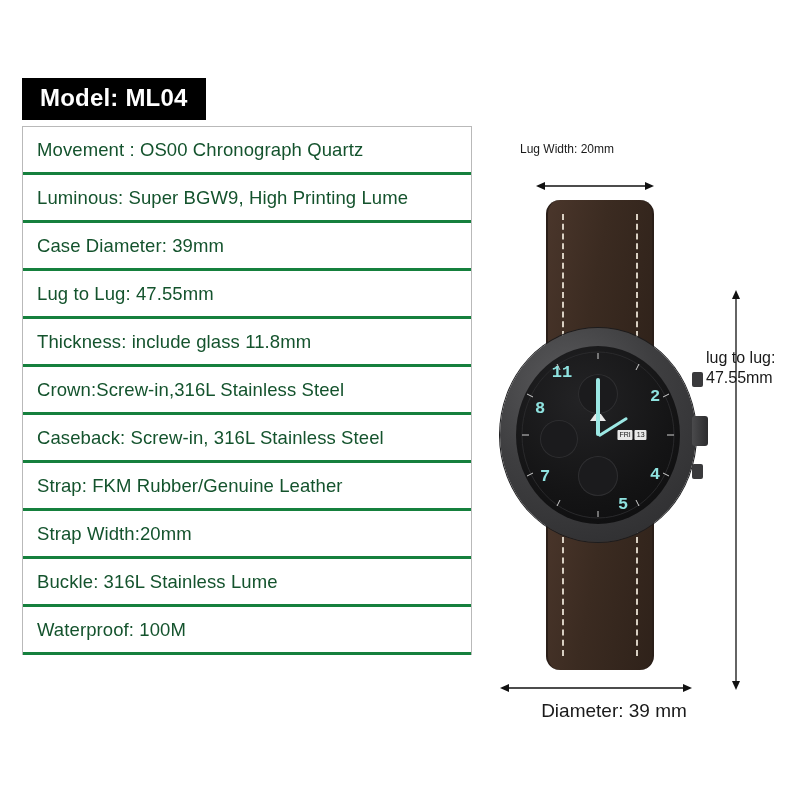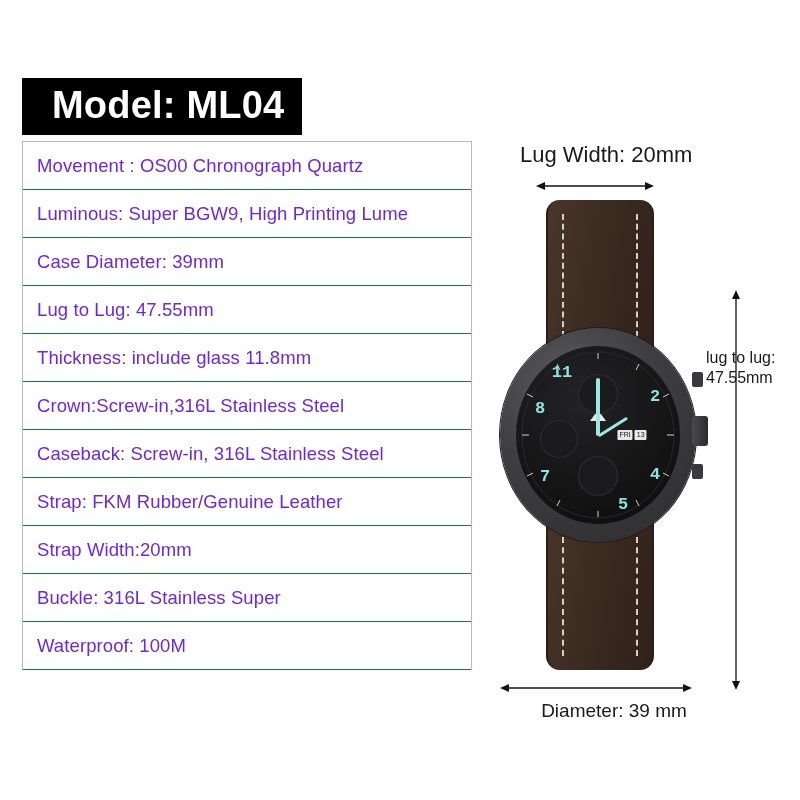--- a/index.html
+++ b/index.html
@@ -19,59 +19,59 @@
   #spec-panel {
     position: absolute;
     left: 22px;
     top: 78px;
     width: 450px;
   }
   #model-badge {
     display: inline-block;
     background: #000000;
     color: #ffffff;
-    font-size: 38px;
+    font-size: 24px;
     font-weight: bold;
-    padding: 6px 18px 8px 30px;
+    padding: 6px 18px 8px 18px;
     letter-spacing: 0.2px;
     white-space: nowrap;
   }
   #spec-table {
     margin-top: 6px;
     border: 1px solid #b9b9b9;
     border-bottom: none;
     background: #fff;
   }
   .spec-row {
-    border-bottom: 1px solid #15803d;
+    border-bottom: 3px solid #15803d;
     height: 48px;
     display: flex;
     align-items: center;
     padding-left: 14px;
     box-sizing: border-box;
     font-size: 18.5px;
-    color: #6d28d9;
+    color: #14532d;
     letter-spacing: 0.1px;
   }
 
   
   #watch-area {
     position: absolute;
     left: 478px;
     top: 130px;
     width: 312px;
     height: 630px;
   }
 
   
   #lug-width-label {
     position: absolute;
     left: 42px;
     top: 12px;
-    font-size: 22px;
+    font-size: 12px;
     color: #1a1a1a;
     white-space: nowrap;
   }
   #lug-width-arrow {
     position: absolute;
     left: 58px;
     top: 50px;
     width: 118px;
     height: 12px;
   }
@@ -255,21 +255,21 @@
   <div id="spec-table">
     <div class="spec-row">Movement : OS00 Chronograph Quartz</div>
     <div class="spec-row">Luminous: Super BGW9, High Printing Lume</div>
     <div class="spec-row">Case Diameter: 39mm</div>
     <div class="spec-row">Lug to Lug: 47.55mm</div>
     <div class="spec-row">Thickness: include glass 11.8mm</div>
     <div class="spec-row">Crown:Screw-in,316L Stainless Steel</div>
     <div class="spec-row">Caseback: Screw-in, 316L Stainless Steel</div>
     <div class="spec-row">Strap: FKM Rubber/Genuine Leather</div>
     <div class="spec-row">Strap Width:20mm</div>
-    <div class="spec-row">Buckle: 316L Stainless Super</div>
+    <div class="spec-row">Buckle: 316L Stainless Lume</div>
     <div class="spec-row">Waterproof: 100M</div>
   </div>
 </div>
 
 <div id="watch-area">
 
   <div id="lug-width-label">Lug Width: 20mm</div>
   <svg id="lug-width-arrow" viewBox="0 0 118 12">
     <line x1="3" y1="6" x2="115" y2="6" stroke="#111" stroke-width="1.3"></line>
     <polygon points="0,6 9,2 9,10" fill="#111"></polygon>

